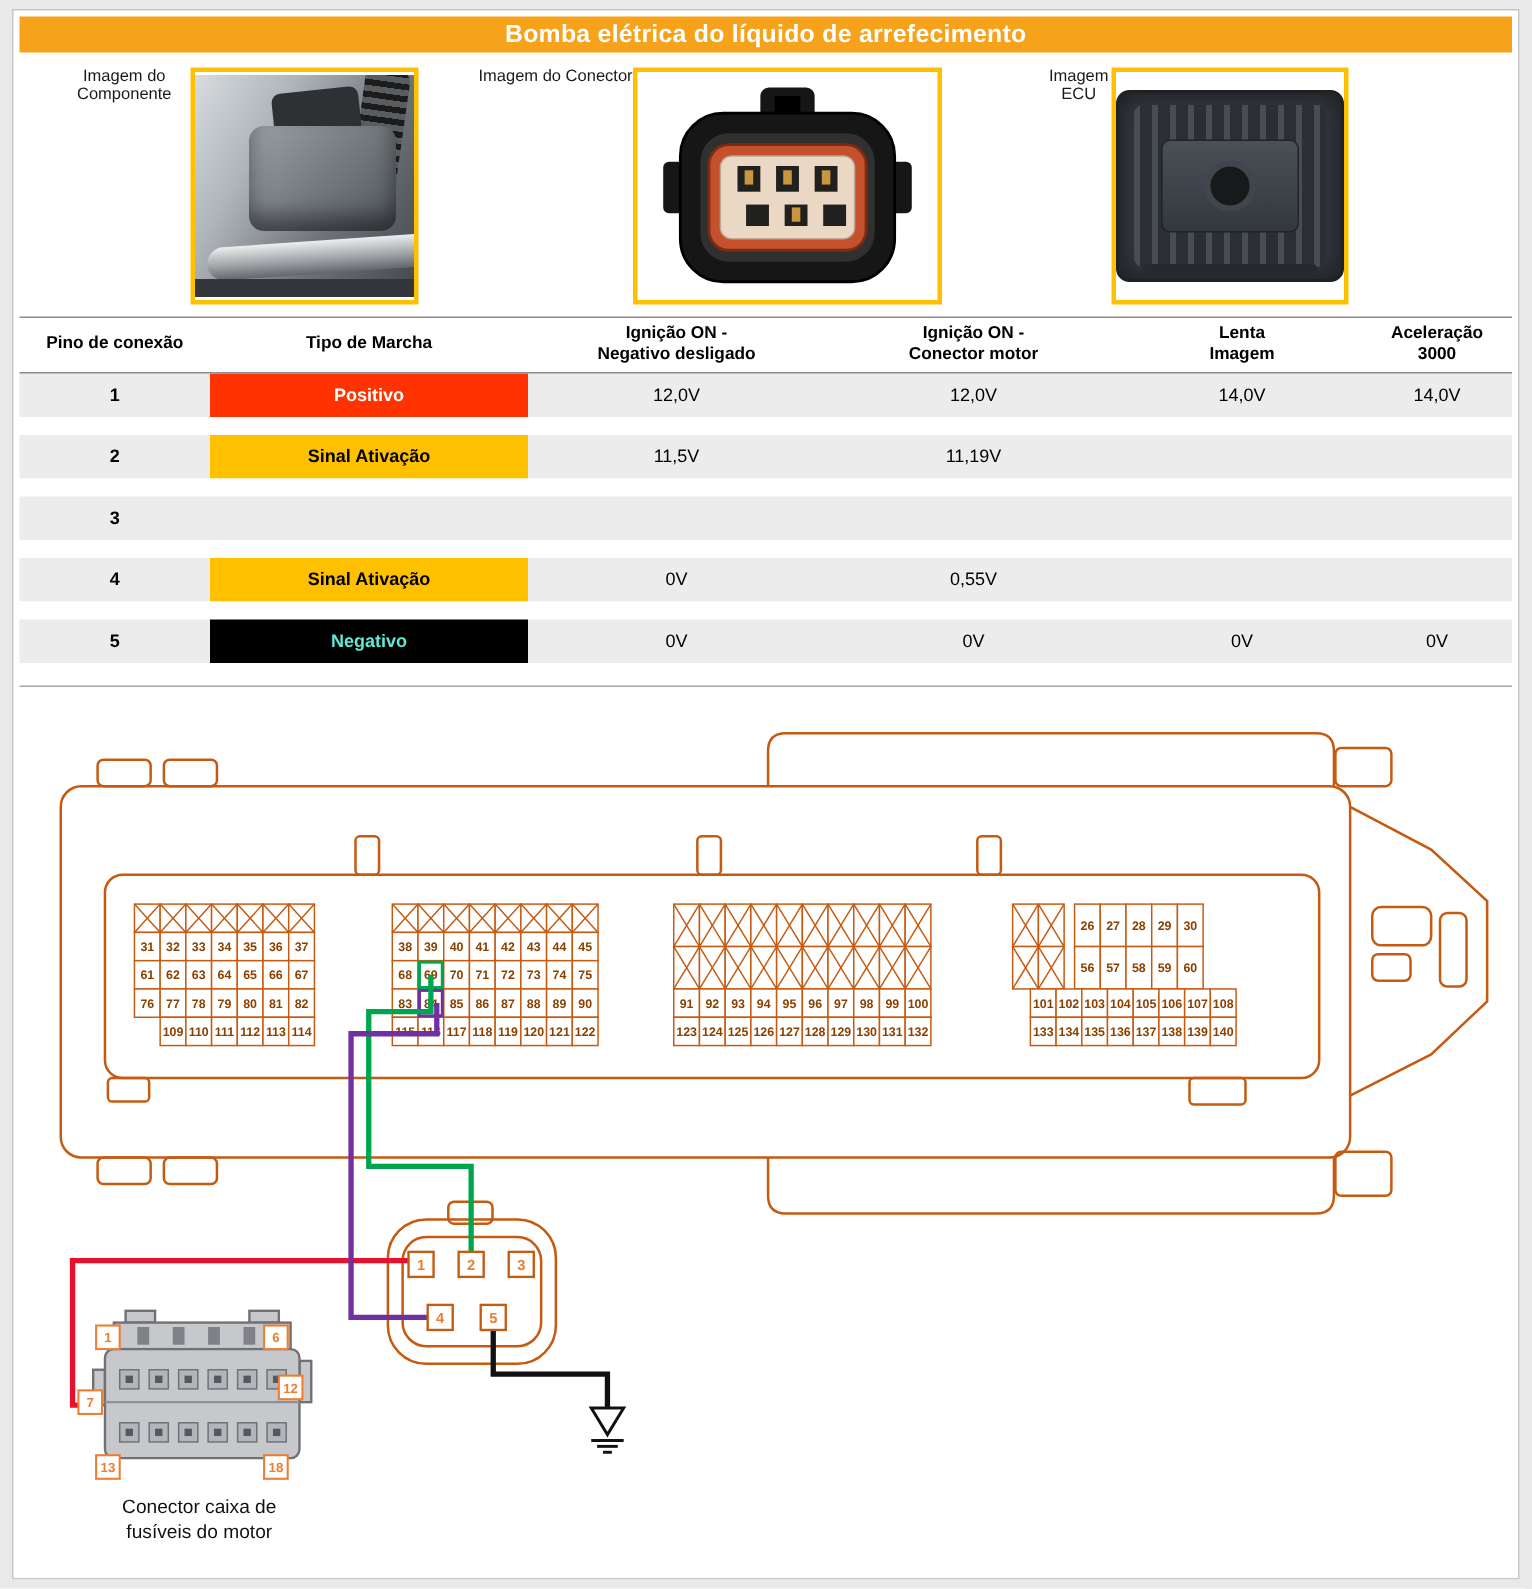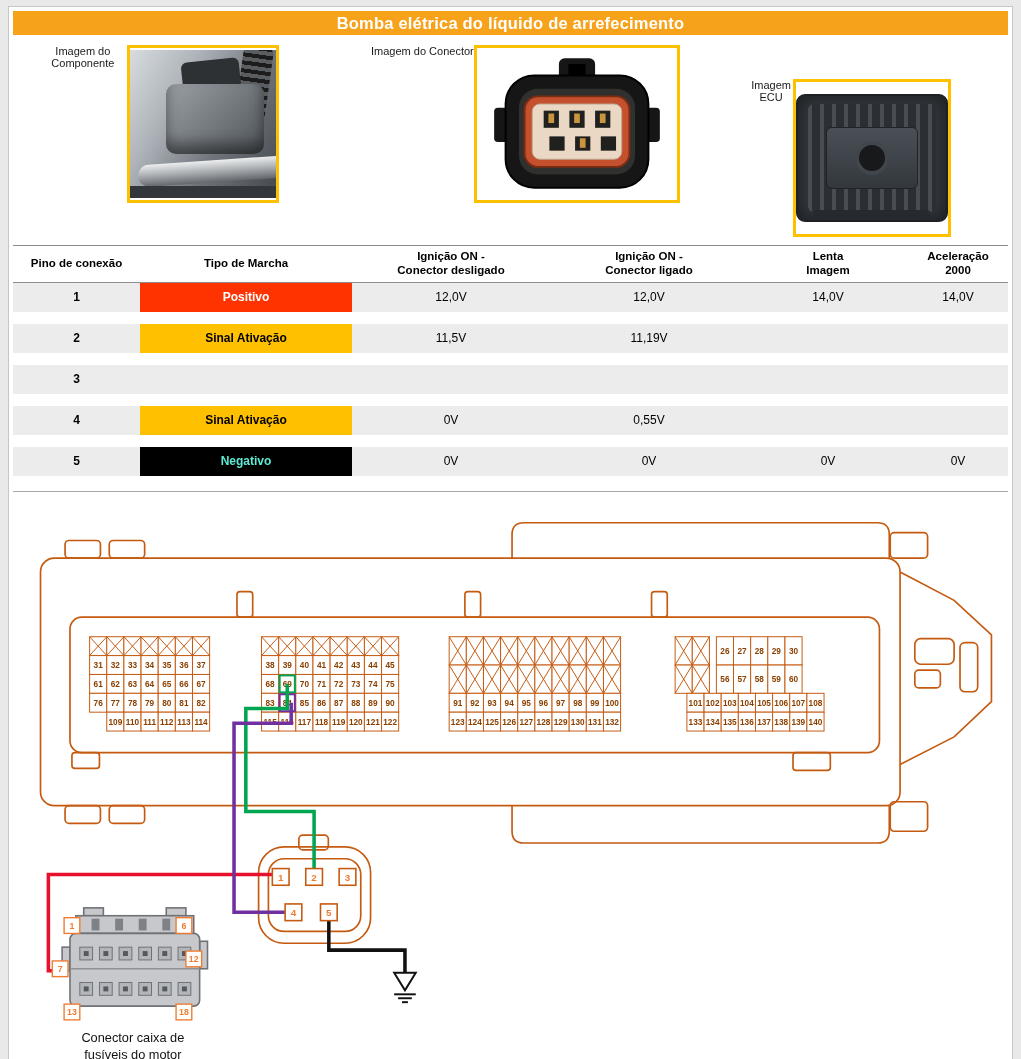--- a/index.html
+++ b/index.html
@@ -5,22 +5,22 @@
   :root{ --line-color:#C55A11; --panel-border:#FFC000; }
   *{box-sizing:border-box;}
   body{margin:0;background:#e9e9e9;font-family:"Liberation Sans",sans-serif;}
   .page{width:1005px;margin:6px auto 0;background:#fff;border:1px solid #c6c6c6;padding:4px 4px 6px;}
   .title-bar{background:#F7A21B;color:#fff;font-weight:bold;font-size:16.5px;text-align:center;height:24px;line-height:24px;letter-spacing:.2px;}
   .panels-row{display:flex;align-items:flex-start;padding:10px 0 8px;}
   .panel{display:flex;flex-direction:row;}
   .panel-caption{font-size:11px;text-align:center;margin:0 0 3px;color:#1a1a1a;}
   .panel-frame{border:3px solid var(--panel-border);background:#fff;height:158px;display:flex;align-items:center;justify-content:center;overflow:hidden;}
   .panel-1{width:240px;margin-left:26px;}
-  .panel-2{width:328px;margin-left:92px;}
-  .panel-3{width:202px;margin-left:50px;margin-top:34px;}
+  .panel-2{width:328px;margin-left:40px;}
+  .panel-3{width:202px;margin-left:50px;}
 
   
   .photo-component{width:202px;height:148px;position:relative;overflow:hidden;
     background:linear-gradient(120deg,#d8dcdf 0%,#aeb4b9 30%,#6f757b 62%,#43484d 100%);}
   .pc-hose{position:absolute;right:8px;top:-4px;width:30px;height:92px;border-radius:7px;transform:rotate(8deg);
     background:repeating-linear-gradient(0deg,#1c1c1c 0 4px,#5a5d5f 4px 8px);}
   .pc-cap{position:absolute;left:52px;top:10px;width:58px;height:32px;background:#2e3134;border-radius:6px;transform:rotate(-6deg);}
   .pc-body{position:absolute;left:36px;top:34px;width:98px;height:70px;border-radius:10px;
     background:linear-gradient(135deg,#9aa0a5,#50555a);box-shadow:inset 0 -10px 14px rgba(0,0,0,.45);}
   .pc-pipe{position:absolute;left:8px;bottom:16px;width:160px;height:22px;border-radius:12px;transform:rotate(-4deg);
@@ -131,33 +131,33 @@
         <th>
             <span>Pino de conexão</span>
             <span></span>
           </th>
         <th>
             <span>Tipo de Marcha</span>
             <span></span>
           </th>
         <th>
             <span>Ignição ON -</span>
-            <span>Conector desligado</span>
+            <span>Negativo desligado</span>
           </th>
         <th>
             <span>Ignição ON -</span>
-            <span>Conector ligado</span>
+            <span>Conector motor</span>
           </th>
         <th>
             <span>Lenta</span>
             <span>Imagem</span>
           </th>
         <th>
             <span>Aceleração</span>
-            <span>2000</span>
+            <span>3000</span>
           </th>
       </tr>
     </thead>
     <tbody id="sig-body">
         <tr class="data-row">
           <td class="pin-cell">1</td>
           <td>
             <div class="signal-chip" style="background: rgb(255, 51, 0); color: rgb(255, 255, 255);">Positivo</div>
           </td>
           <td class="value-cell">12,0V</td>

